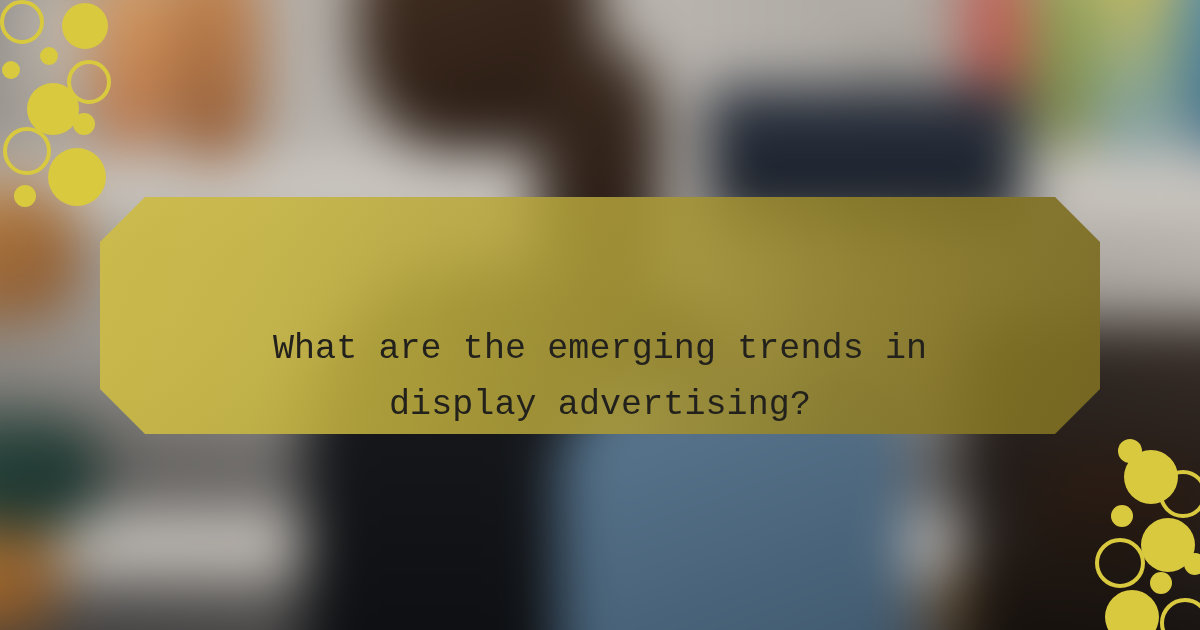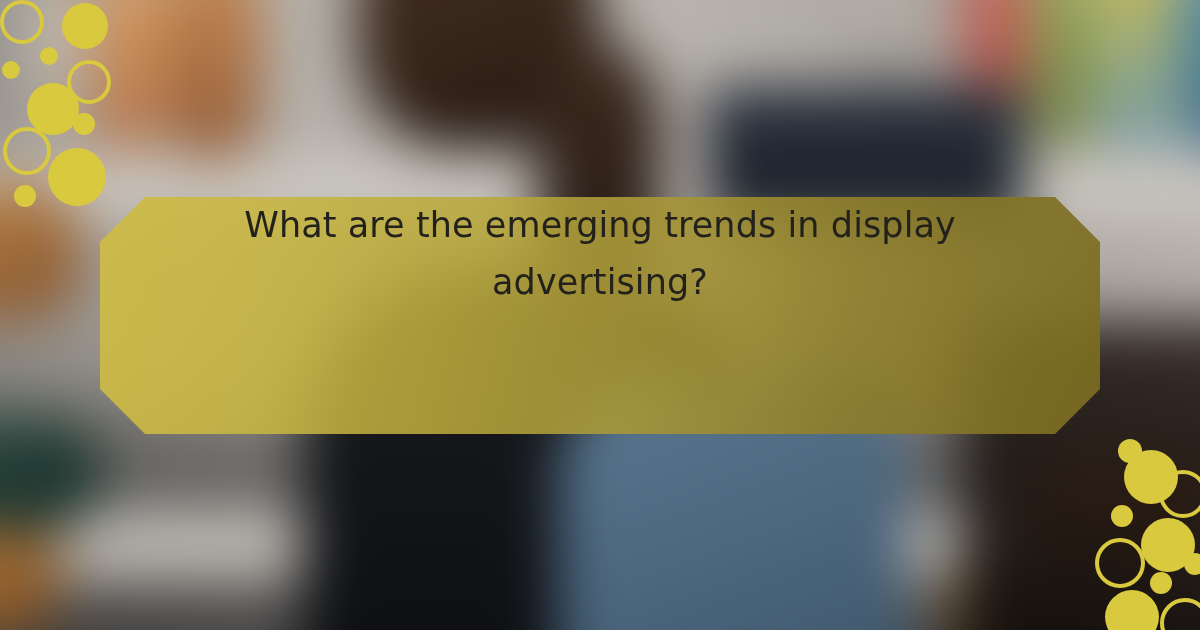--- a/index.html
+++ b/index.html
@@ -67,22 +67,23 @@
       rgba(122,107,33,0.93) 100%);
     -webkit-clip-path:polygon(
         45px 0, calc(100% - 45px) 0, 100% 45px,
         100% calc(100% - 45px), calc(100% - 45px) 100%,
         45px 100%, 0 calc(100% - 45px), 0 45px);
     clip-path:polygon(
         45px 0, calc(100% - 45px) 0, 100% 45px,
         100% calc(100% - 45px), calc(100% - 45px) 100%,
         45px 100%, 0 calc(100% - 45px), 0 45px);
     display:flex;
-    align-items:flex-start;
+    align-items:flex-end;
     justify-content:center;
+    font-family:Liberation Mono, monospace;
   }
 
   .banner-title {
     width:760px;
     text-align:center;
     font-size:35px;
     line-height:1.62;
     font-weight:400;
     color:#22211c;
     letter-spacing:0.1px;

